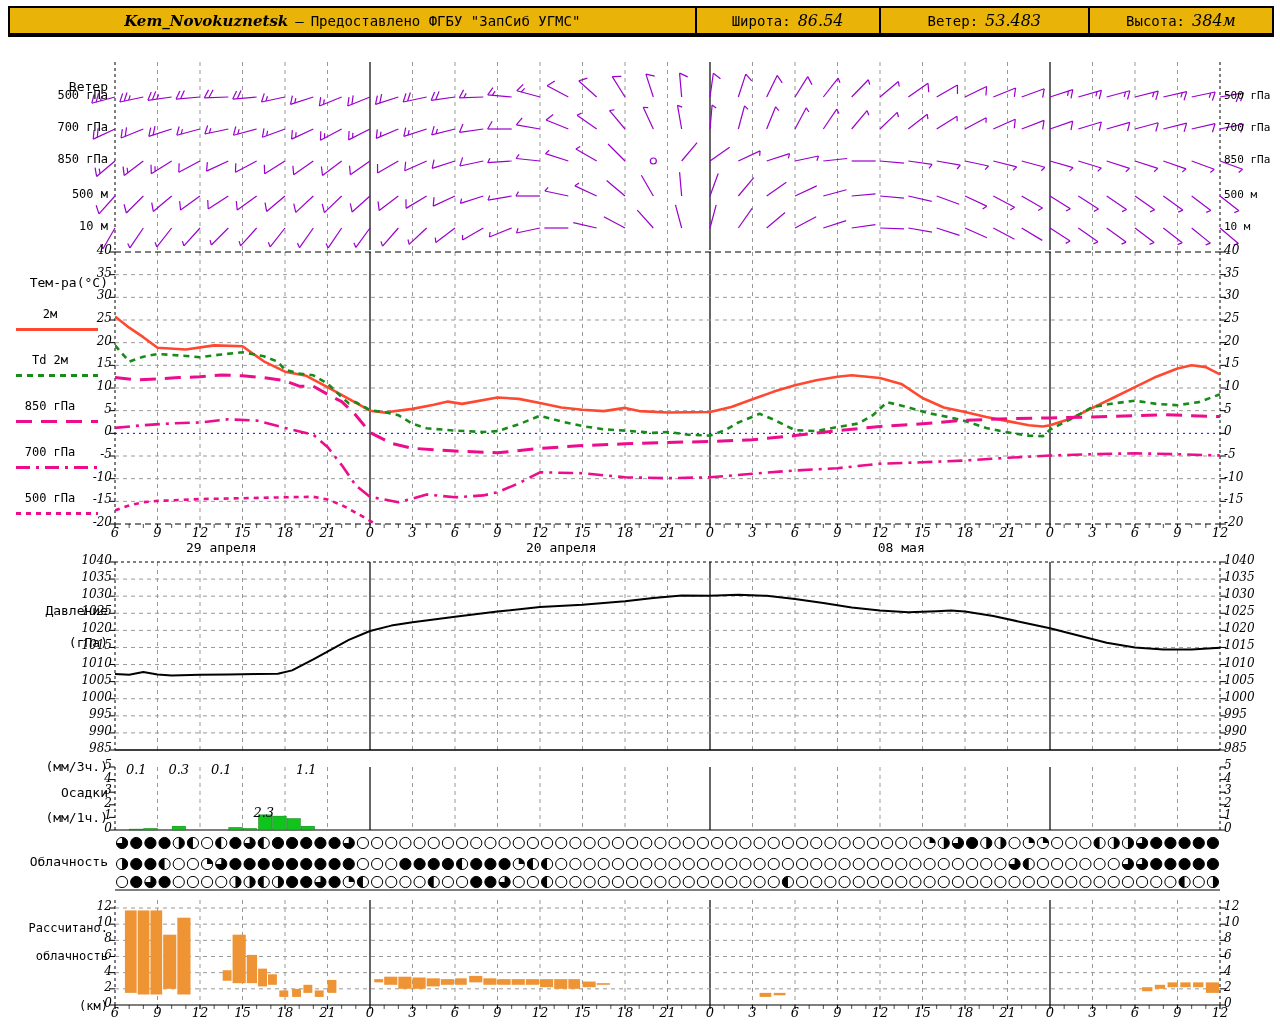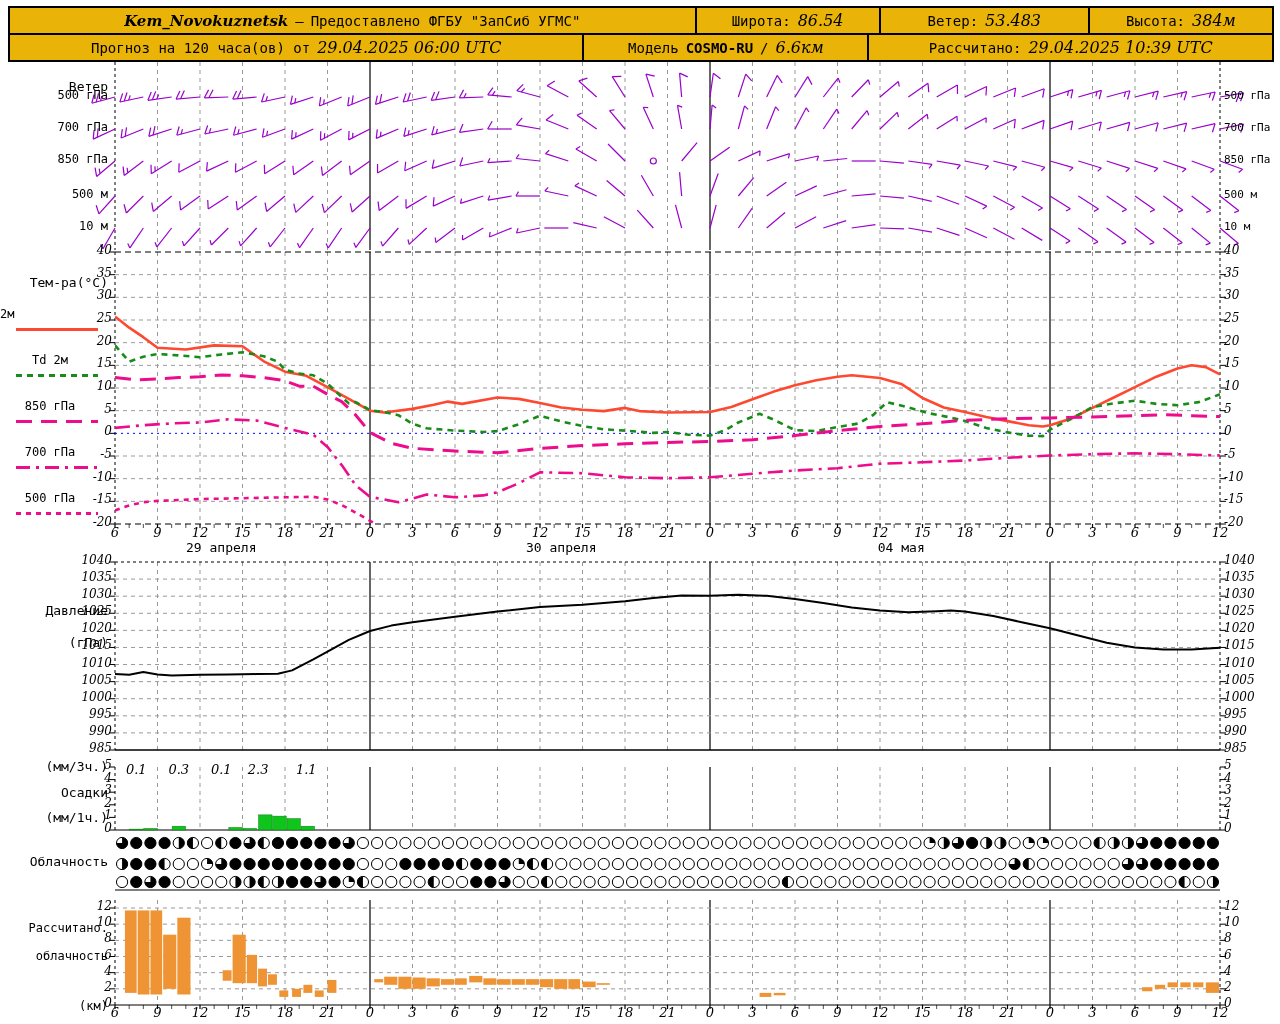--- a/index.html
+++ b/index.html
@@ -1205,47 +1205,31 @@
       </div>
       <div class="hcell hdiv" style="width:16.5%">
         <span class="hplain">Ветер:</span>
         <span class="hval">53.483</span>
       </div>
       <div class="hcell hdiv" style="width:14.5%">
         <span class="hplain">Высота:</span>
         <span class="hval">384м</span>
       </div>
     </div>
-    <div class="hrow">
-      <div class="hcell" style="width:45.5%">
-        <span class="hplain">Прогноз на 120 часа(ов) от</span>
-        <span class="hval">29.04.2025 06:00 UTC</span>
-      </div>
-      <div class="hcell hdiv" style="width:22.5%">
-        <span class="hplain">Модель</span>
-        <span class="hbold">COSMO-RU</span>
-        <span class="hplain">/</span>
-        <span class="hval">6.6км</span>
-      </div>
-      <div class="hcell hdiv" style="width:32%">
-        <span class="hplain">Рассчитано:</span>
-        <span class="hval">29.04.2025 10:39 UTC</span>
-      </div>
-    </div>
   </div>
 
   <div class="lbl mono leftlab" style="top:80px">Ветер</div>
   <div class="lbl mono-s leftlab" style="top:89px">500 гПа</div>
   <div class="lbl mono-s leftlab" style="top:121px">700 гПа</div>
   <div class="lbl mono-s leftlab" style="top:153px">850 гПа</div>
   <div class="lbl mono-s leftlab" style="top:188px">500 м</div>
   <div class="lbl mono-s leftlab" style="top:220px">10 м</div>
 
   <div class="lbl mono leftlab" style="top:276px">Тем-ра(°C)</div>
-  <div class="lbl mono-s" style="left:0;width:100px;text-align:left;top:308px">2м</div>
+  <div class="lbl mono-s" style="left:0;width:100px;text-align:center;top:308px">2м</div>
   <div class="ls ls-t2m" style="top:328px"></div>
   <div class="lbl mono-s" style="left:0;width:100px;text-align:center;top:354px">Td  2м</div>
   <div class="ls ls-td2m" style="top:374px"></div>
   <div class="lbl mono-s" style="left:0;width:100px;text-align:center;top:400px">850 гПа</div>
   <div class="ls ls-t850" style="top:420px"></div>
   <div class="lbl mono-s" style="left:0;width:100px;text-align:center;top:446px">700 гПа</div>
   <div class="ls ls-t700" style="top:466px"></div>
   <div class="lbl mono-s" style="left:0;width:100px;text-align:center;top:492px">500 гПа</div>
   <div class="ls ls-t500" style="top:512px"></div>
 
@@ -1393,21 +1377,21 @@
       <span class="lbl num-b" style="left: 1034px; top: 1006px; width: 32px; text-align: center;">0</span>
       <span class="lbl num-b" style="left: 1076.5px; top: 526px; width: 32px; text-align: center;">3</span>
       <span class="lbl num-b" style="left: 1076.5px; top: 1006px; width: 32px; text-align: center;">3</span>
       <span class="lbl num-b" style="left: 1119px; top: 526px; width: 32px; text-align: center;">6</span>
       <span class="lbl num-b" style="left: 1119px; top: 1006px; width: 32px; text-align: center;">6</span>
       <span class="lbl num-b" style="left: 1161.5px; top: 526px; width: 32px; text-align: center;">9</span>
       <span class="lbl num-b" style="left: 1161.5px; top: 1006px; width: 32px; text-align: center;">9</span>
       <span class="lbl num-b" style="left: 1204px; top: 526px; width: 32px; text-align: center;">12</span>
       <span class="lbl num-b" style="left: 1204px; top: 1006px; width: 32px; text-align: center;">12</span>
       <span class="lbl mono" style="left: 176.25px; top: 541px; width: 90px; text-align: center;">29 апреля</span>
-      <span class="lbl mono" style="left: 516.25px; top: 541px; width: 90px; text-align: center;">30 апреля</span>
-      <span class="lbl mono" style="left: 856.25px; top: 541px; width: 90px; text-align: center;">04 мая</span>
+      <span class="lbl mono" style="left: 516.25px; top: 541px; width: 90px; text-align: center;">20 апреля</span>
+      <span class="lbl mono" style="left: 856.25px; top: 541px; width: 90px; text-align: center;">08 мая</span>
       <span class="lbl num-b" style="left: 120.25px; top: 763px; width: 32px; text-align: center;">0.1</span>
       <span class="lbl num-b" style="left: 162.75px; top: 763px; width: 32px; text-align: center;">0.3</span>
       <span class="lbl num-b" style="left: 205.25px; top: 763px; width: 32px; text-align: center;">0.1</span>
-      <span class="lbl num-b" style="left: 247.75px; top: 763px; width: 32px; ">2.3</span>
+      <span class="lbl num-b" style="left: 247.75px; top: 806px; width: 32px; text-align: center;">2.3</span>
       <span class="lbl num-b" style="left: 290.25px; top: 763px; width: 32px; text-align: center;">1.1</span>
     </div>
 </div>
 
 </body></html>

